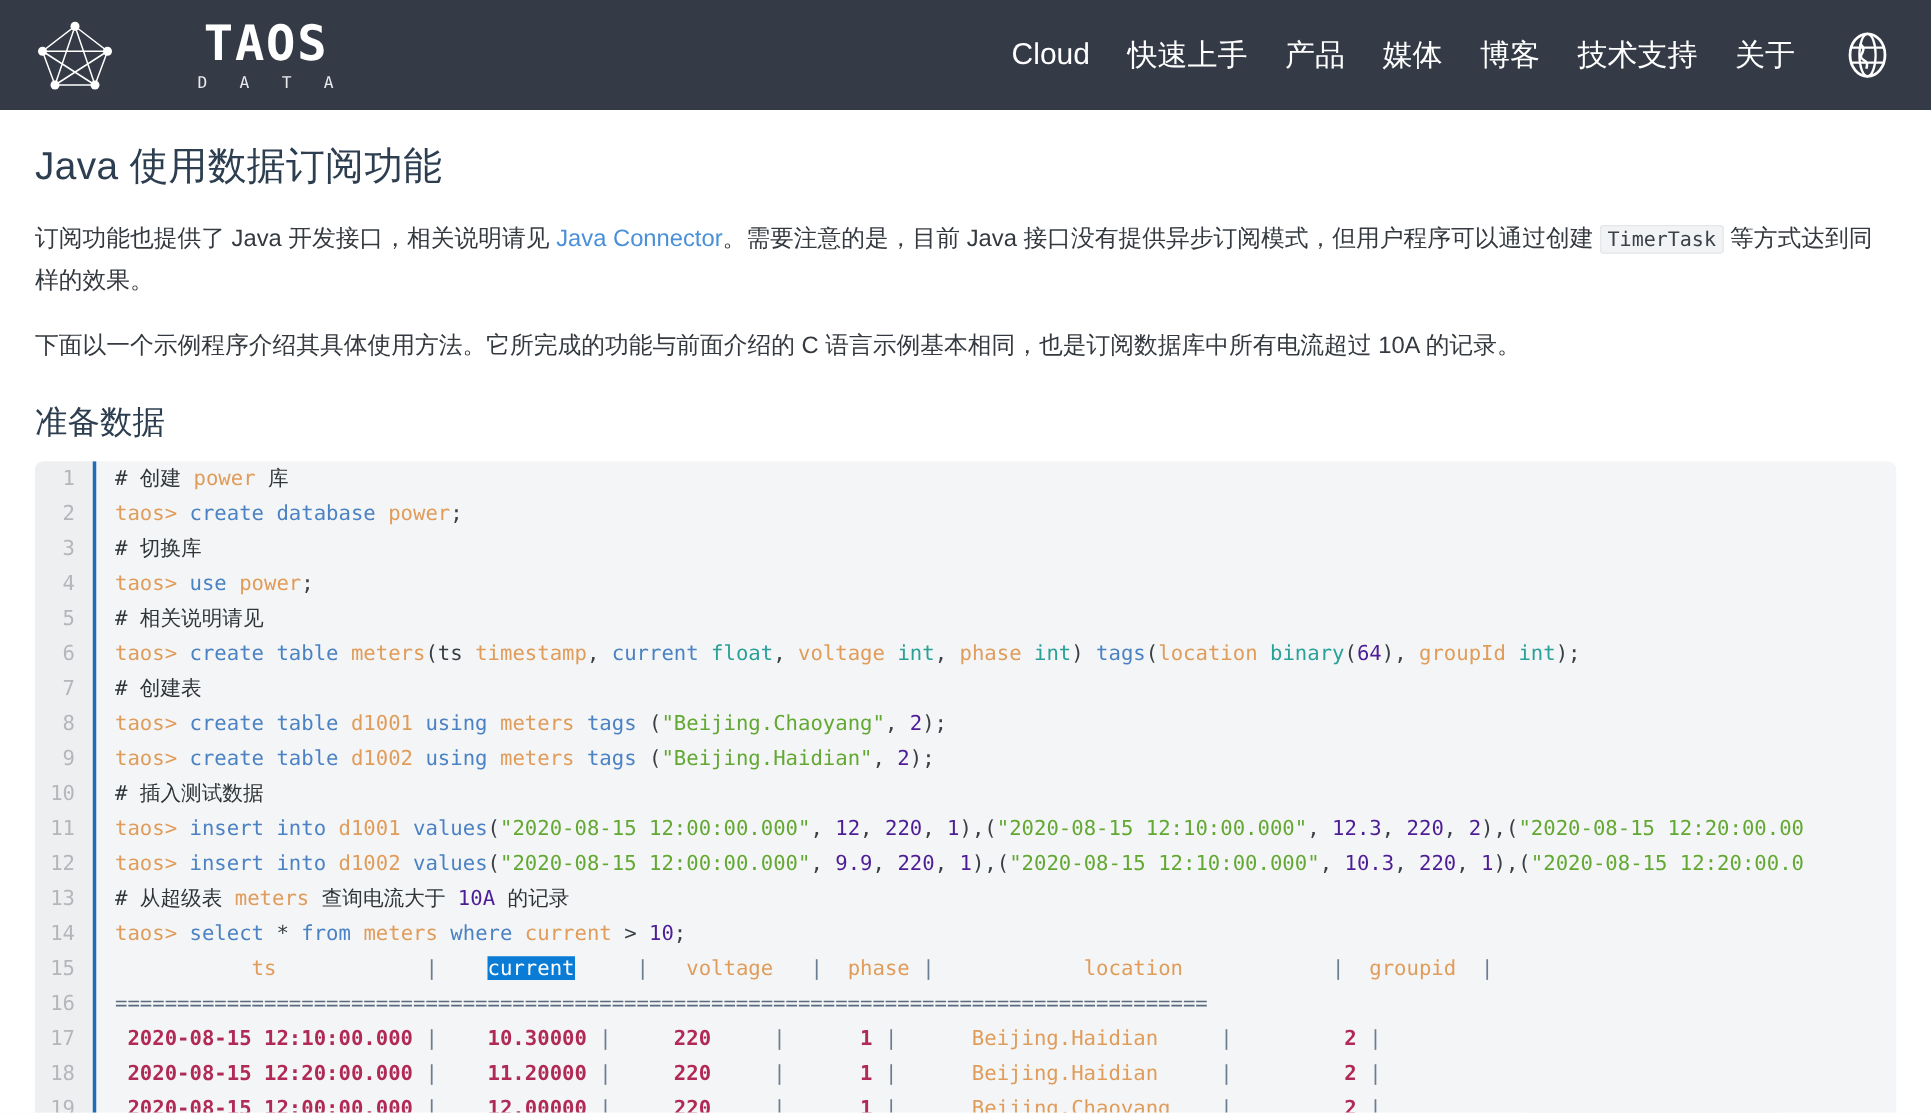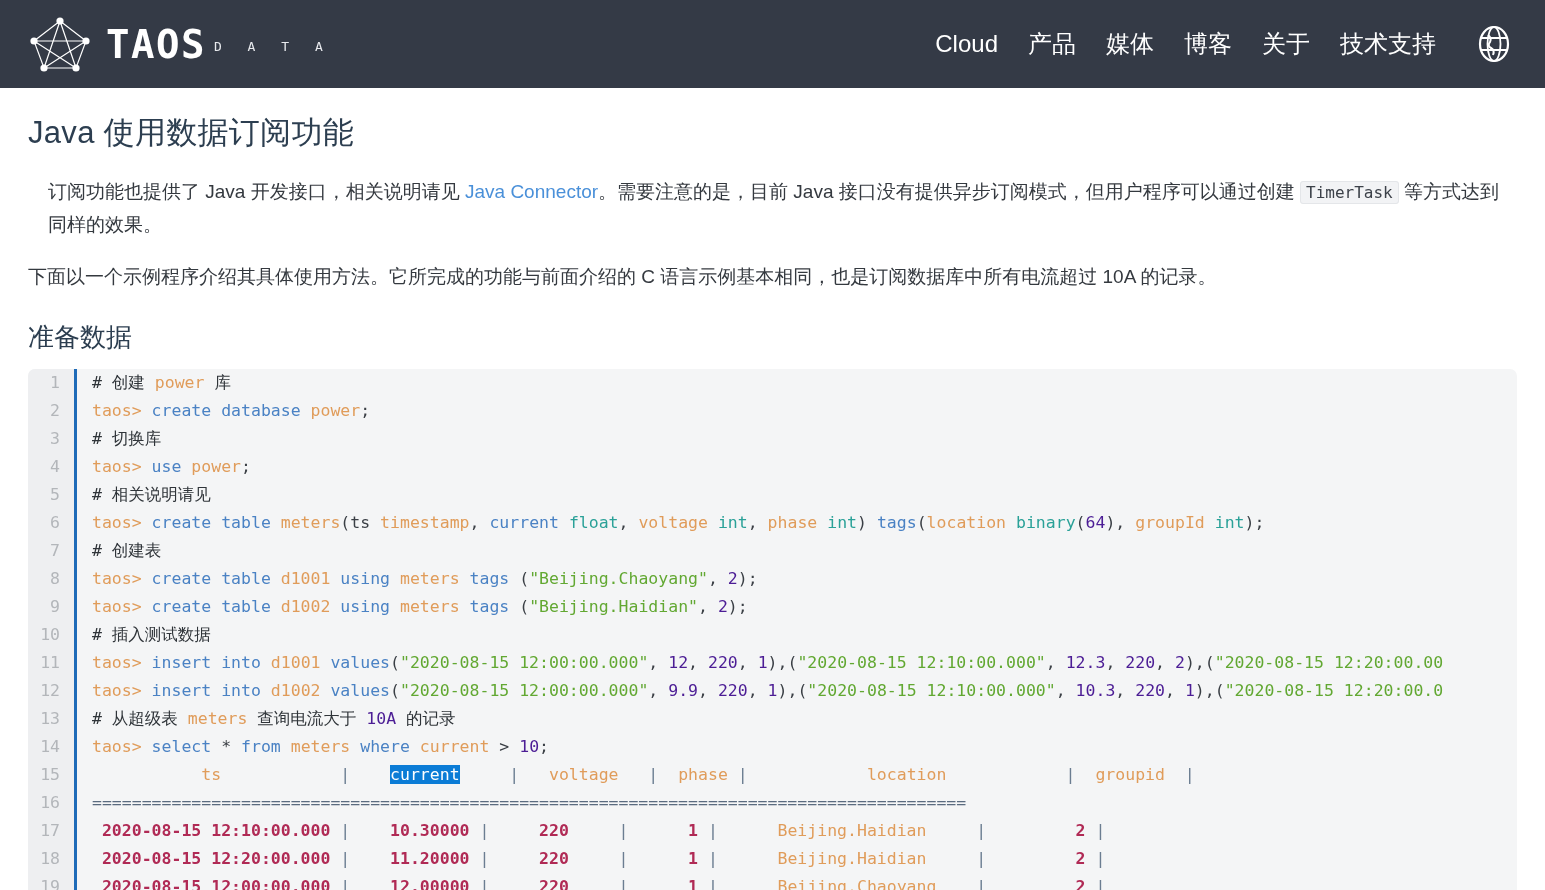--- a/index.html
+++ b/index.html
@@ -16,21 +16,21 @@
     height: 88px;
     background: #343a46;
     display: flex;
     align-items: center;
     justify-content: space-between;
     padding: 0 22px 0 28px;
     position: relative;
   }
   .brand { display: flex; align-items: center; gap: 14px; }
   .brand-mark { width: 64px; height: 60px; display:block; }
-  .brand-word { display: flex; flex-direction: row; align-items: center; line-height: 1; }
+  .brand-word { display: flex; flex-direction: column; align-items: center; line-height: 1; margin-left: 44px; }
   .brand-taos {
     font-family: "DejaVu Sans Mono", monospace;
     font-size: 39px; font-weight: 700; color: #ffffff;
     letter-spacing: 1.5px;
     -webkit-text-stroke: 0px;
   }
   .brand-data {
     font-family: "DejaVu Sans Mono", monospace;
     font-size: 13px; color: #e8eaee; letter-spacing: 9px;
     margin-top: 5px; margin-left: 8px;
@@ -70,21 +70,21 @@
     letter-spacing: 0.3px;
   }
   .para {
     font-size: 19px;
     color: #34393f;
     line-height: 1.72;
     margin: 0 0 20px 0;
     white-space: nowrap;
     overflow: hidden;
   }
-  .para.wrap { white-space: normal; margin-left: 20px; }
+  .para.wrap { white-space: normal; }
   .link { color: #4a90d9; cursor: pointer; }
   code.inline {
     font-family: "DejaVu Sans Mono", monospace;
     font-size: 16px;
     background: #f2f3f5;
     border: 1px solid #e4e6e9;
     border-radius: 3px;
     padding: 1px 5px;
     color: #3c4149;
   }
@@ -170,25 +170,26 @@
       </g>
     </svg>
     <span class="brand-word">
       <span class="brand-taos">TAOS</span>
       <span class="brand-data">D A T A</span>
     </span>
   </div>
 
   <div id="main-nav">
     <div class="nav-item">Cloud</div>
+    <div class="nav-item">快速上手</div>
     <div class="nav-item">产品</div>
     <div class="nav-item">媒体</div>
     <div class="nav-item">博客</div>
+    <div class="nav-item">技术支持</div>
     <div class="nav-item">关于</div>
-    <div class="nav-item">技术支持</div>
     <div class="globe-btn">
       <svg width="38" height="38" viewBox="0 0 38 38">
         <ellipse cx="19" cy="19" rx="14" ry="17" fill="none" stroke="#ffffff" stroke-width="2.2"></ellipse>
         <ellipse cx="19" cy="19" rx="6.5" ry="17" fill="none" stroke="#ffffff" stroke-width="1.8"></ellipse>
         <path d="M5.5 13 H32.5 M5.5 25 H32.5" stroke="#ffffff" stroke-width="1.8" fill="none"></path>
         <path d="M13 10 q4 3 2 7 q-3 4 1 6 q4 2 2 7" stroke="#ffffff" stroke-width="2" fill="none"></path>
       </svg>
     </div>
   </div>
 

